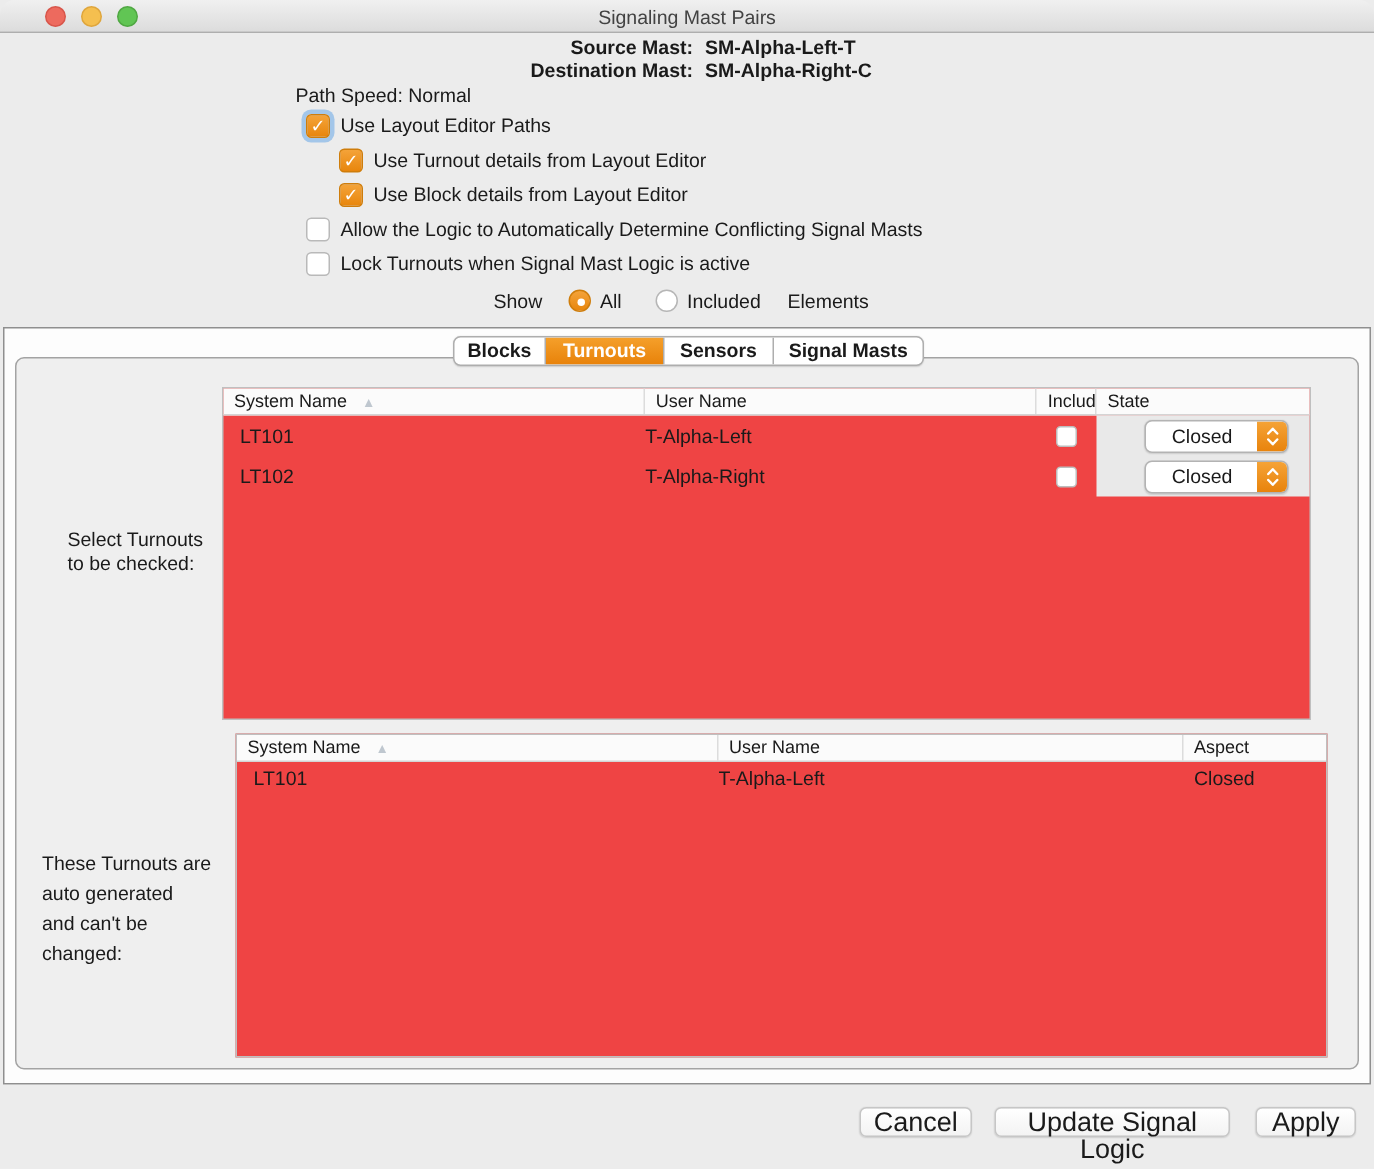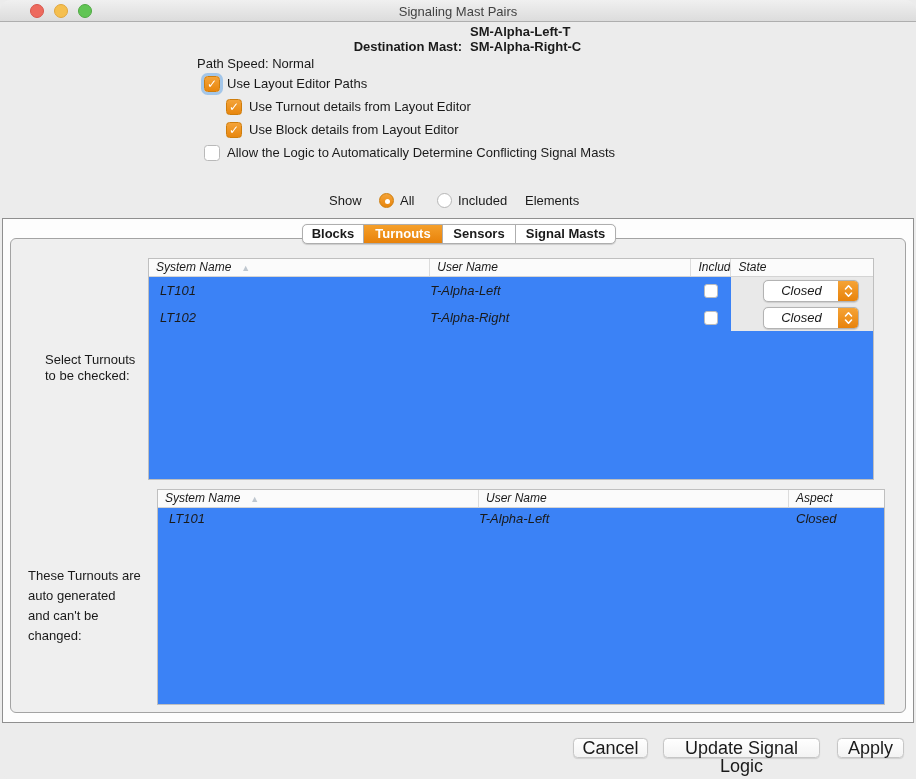--- a/index.html
+++ b/index.html
@@ -40,21 +40,21 @@
     background:#efefef; border:1px solid #a3a3a3; border-radius:6px; }
   .segmented { position:absolute; left:302px; top:224px; height:20px; display:flex; z-index:5;
     background:#fff; border:1px solid #aeaeae; border-radius:5px; overflow:hidden;
     box-shadow:0 0.5px 1px rgba(0,0,0,.15); }
   .segment { line-height:18px; text-align:center; font-weight:bold; font-size:13px; color:#1a1a1a;
     border-left:1px solid #aeaeae; }
   .segment:first-child { border-left:none; }
   .segment.selected { background:linear-gradient(#f5a02b,#e8820a); color:#fff; }
 
   
-  .tablebox { position:absolute; background:#3b82f6; border:1px solid #bfbfbf;font-style:italic; }
+  .tablebox { position:absolute; background:#ef4444; border:1px solid #bfbfbf; }
   .thead { display:flex; height:18px; background:#fbfbfb; border-bottom:1px solid #d4d4d4; font-size:12px; }
   .th { line-height:17px; padding-left:7px; border-right:1px solid #dcdcdc; white-space:nowrap; overflow:hidden; }
   .th:last-child { border-right:none; }
   .sort-arrow { color:#bfc7cf; font-size:9px; margin-left:10px; }
   .trow { display:flex; align-items:center; }
   .t1 .trow { height:27px; }
   .t2 .trow { height:20px; }
   .cell { white-space:nowrap; overflow:hidden; height:100%; display:flex; align-items:center; }
   .pad { padding-left:11px; }
   .cell-include { justify-content:center; }
@@ -77,20 +77,21 @@
 
 <div id="page">
 
   <div class="titlebar">
     <div class="traffic t-red"></div>
     <div class="traffic t-yellow"></div>
     <div class="traffic t-green"></div>
     <div class="win-title">Signaling Mast Pairs</div>
   </div>
 
+  <div class="lbl bold ra" style="left:200px; top:24px; width:262px;">Source Mast:</div>
   <div class="lbl bold" style="left:470px; top:24px;">SM-Alpha-Left-T</div>
   <div class="lbl bold ra" style="left:200px; top:39px; width:262px;">Destination Mast:</div>
   <div class="lbl bold" style="left:470px; top:39px;">SM-Alpha-Right-C</div>
 
   <div class="lbl" style="left:197px; top:56px;">Path Speed: Normal</div>
 
   <div class="cb-row" style="left:204px; top:75px;">
     <span class="checkbox checked focused">
         <span>✓</span>
       </span>
@@ -104,20 +105,24 @@
   </div>
   <div class="cb-row" style="left:226px; top:121px;">
     <span class="checkbox checked">
         <span>✓</span>
       </span>
     <span>Use Block details from Layout Editor</span>
   </div>
   <div class="cb-row" style="left:204px; top:144px;">
     <span class="checkbox"></span>
     <span>Allow the Logic to Automatically Determine Conflicting Signal Masts</span>
+  </div>
+  <div class="cb-row" style="left:204px; top:167px;">
+    <span class="checkbox"></span>
+    <span>Lock Turnouts when Signal Mast Logic is active</span>
   </div>
 
   <div class="lbl" style="left:329px; top:193px;">Show</div>
   <span class="radio selected" style="left:379px; top:193px;"></span>
   <div class="lbl" style="left:400px; top:193px;">All</div>
   <span class="radio" style="left:437px; top:193px;"></span>
   <div class="lbl" style="left:458px; top:193px;">Included</div>
   <div class="lbl" style="left:525px; top:193px;">Elements</div>
 
   <div class="outer-panel"></div>

